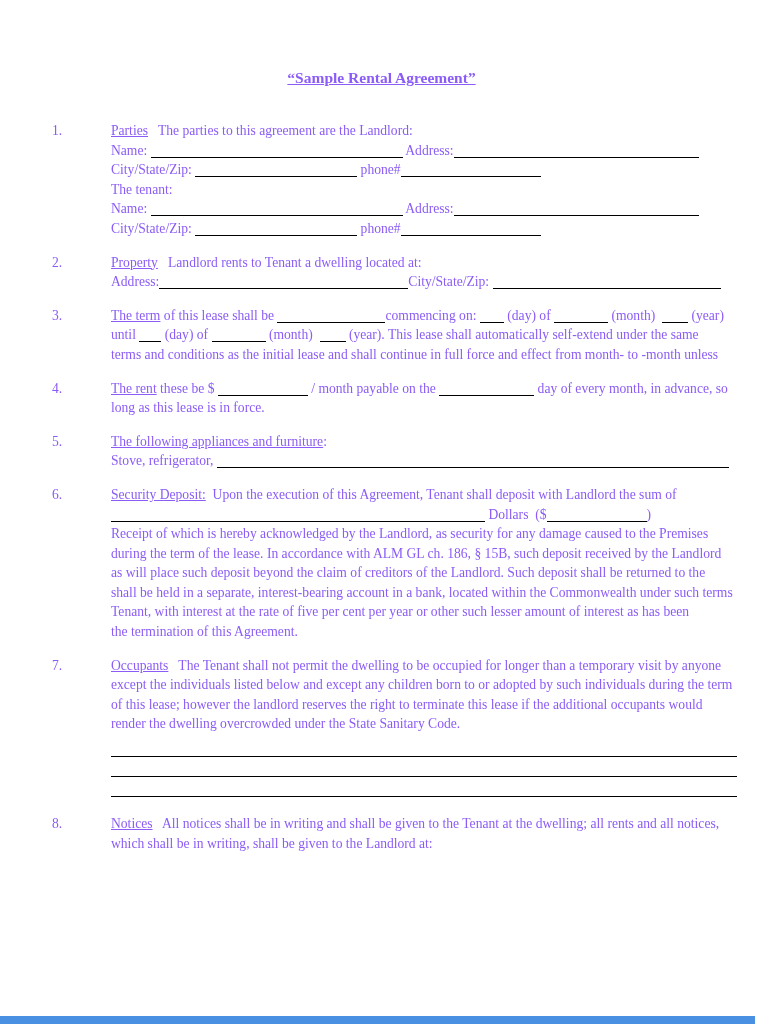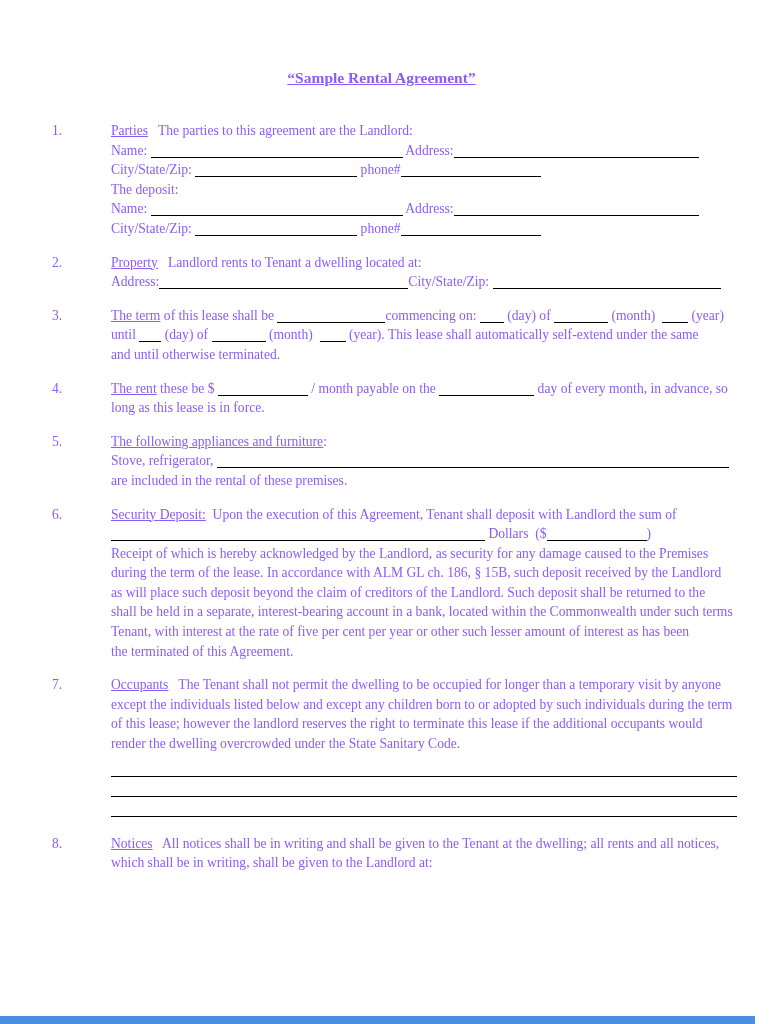--- a/index.html
+++ b/index.html
@@ -27,66 +27,65 @@
 
 <div class="page">
   <div class="title">“Sample Rental Agreement”</div>
   <div>
       <div class="item">
         <div class="num">1.</div>
         <div class="content">
           <div class="line"><span class="label">Parties</span><span class="txt">   The parties to this agreement are the Landlord:</span></div>
           <div class="line"><span class="txt">Name: </span><span class="blank" style="width: 252px;"></span><span class="txt"> Address:</span><span class="blank" style="width: 245px;"></span></div>
           <div class="line"><span class="txt">City/State/Zip: </span><span class="blank" style="width: 162px;"></span><span class="txt"> phone#</span><span class="blank" style="width: 140px;"></span></div>
-          <div class="line"><span class="txt">The deposit:</span></div>
+          <div class="line"><span class="txt">The tenant:</span></div>
           <div class="line"><span class="txt">Name: </span><span class="blank" style="width: 252px;"></span><span class="txt"> Address:</span><span class="blank" style="width: 245px;"></span></div>
           <div class="line"><span class="txt">City/State/Zip: </span><span class="blank" style="width: 162px;"></span><span class="txt"> phone#</span><span class="blank" style="width: 140px;"></span></div>
         </div>
       </div>
       <div class="item">
         <div class="num">2.</div>
         <div class="content">
           <div class="line"><span class="label">Property</span><span class="txt">   Landlord rents to Tenant a dwelling located at:</span></div>
           <div class="line"><span class="txt">Address:</span><span class="blank" style="width: 249px;"></span><span class="txt">City/State/Zip: </span><span class="blank" style="width: 228px;"></span></div>
         </div>
       </div>
       <div class="item">
         <div class="num">3.</div>
         <div class="content">
           <div class="line"><span class="label">The term</span><span class="txt"> of this lease shall be </span><span class="blank" style="width: 108px;"></span><span class="txt">commencing on: </span><span class="blank" style="width: 24px;"></span><span class="txt"> (day) of </span><span class="blank" style="width: 54px;"></span><span class="txt"> (month)  </span><span class="blank" style="width: 26px;"></span><span class="txt"> (year)</span></div>
           <div class="line"><span class="txt">until </span><span class="blank" style="width: 22px;"></span><span class="txt"> (day) of </span><span class="blank" style="width: 54px;"></span><span class="txt"> (month)  </span><span class="blank" style="width: 26px;"></span><span class="txt"> (year). This lease shall automatically self-extend under the same</span></div>
-          <div class="line"><span class="txt">and until otherwise terminated.</span></div>
+          <div class="line"><span class="txt">terms and conditions as the initial lease and shall continue in full force and effect from month- to -month unless</span></div>
         </div>
       </div>
       <div class="item">
         <div class="num">4.</div>
         <div class="content">
           <div class="line"><span class="label">The rent</span><span class="txt"> these be $ </span><span class="blank" style="width: 90px;"></span><span class="txt"> / month payable on the </span><span class="blank" style="width: 95px;"></span><span class="txt"> day of every month, in advance, so</span></div>
           <div class="line"><span class="txt">long as this lease is in force.</span></div>
         </div>
       </div>
       <div class="item">
         <div class="num">5.</div>
         <div class="content">
           <div class="line"><span class="label">The following appliances and furniture</span><span class="txt">:</span></div>
           <div class="line"><span class="txt">Stove, refrigerator, </span><span class="blank" style="width: 512px;"></span></div>
-          <div class="line"><span class="txt">are included in the rental of these premises.</span></div>
         </div>
       </div>
       <div class="item">
         <div class="num">6.</div>
         <div class="content">
           <div class="line"><span class="label">Security Deposit:</span><span class="txt">  Upon the execution of this Agreement, Tenant shall deposit with Landlord the sum of</span></div>
           <div class="line"><span class="blank" style="width: 374px;"></span><span class="txt"> Dollars  ($</span><span class="blank" style="width: 100px;"></span><span class="txt">)</span></div>
           <div class="line"><span class="txt">Receipt of which is hereby acknowledged by the Landlord, as security for any damage caused to the Premises</span></div>
           <div class="line"><span class="txt">during the term of the lease. In accordance with ALM GL ch. 186, § 15B, such deposit received by the Landlord</span></div>
           <div class="line"><span class="txt">as will place such deposit beyond the claim of creditors of the Landlord. Such deposit shall be returned to the</span></div>
           <div class="line"><span class="txt">shall be held in a separate, interest-bearing account in a bank, located within the Commonwealth under such terms</span></div>
           <div class="line"><span class="txt">Tenant, with interest at the rate of five per cent per year or other such lesser amount of interest as has been</span></div>
-          <div class="line"><span class="txt">the terminated of this Agreement.</span></div>
+          <div class="line"><span class="txt">the termination of this Agreement.</span></div>
         </div>
       </div>
       <div class="item">
         <div class="num">7.</div>
         <div class="content">
           <div class="line"><span class="label">Occupants</span><span class="txt">   The Tenant shall not permit the dwelling to be occupied for longer than a temporary visit by anyone</span></div>
           <div class="line"><span class="txt">except the individuals listed below and except any children born to or adopted by such individuals during the term</span></div>
           <div class="line"><span class="txt">of this lease; however the landlord reserves the right to terminate this lease if the additional occupants would</span></div>
           <div class="line"><span class="txt">render the dwelling overcrowded under the State Sanitary Code.</span></div>
           <div class="line ruleline"><span class="blank" style="width: 626px;"></span></div>

